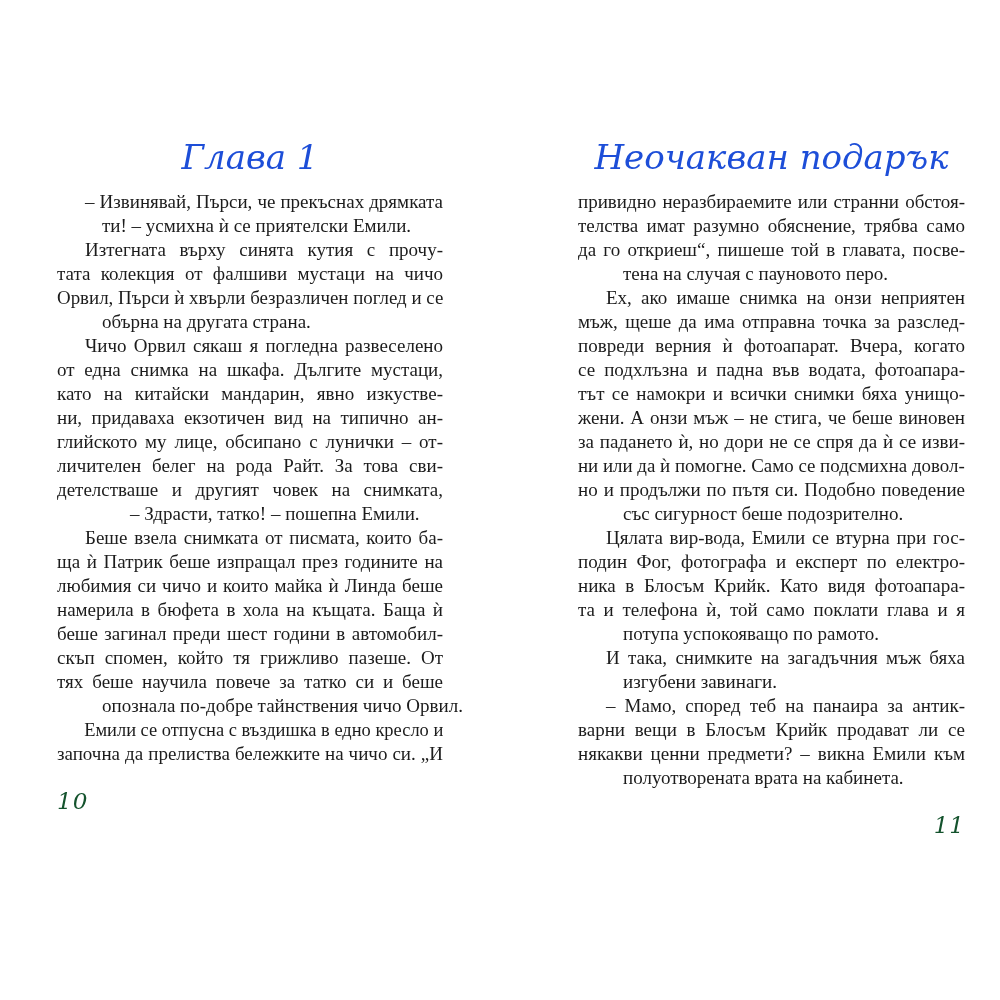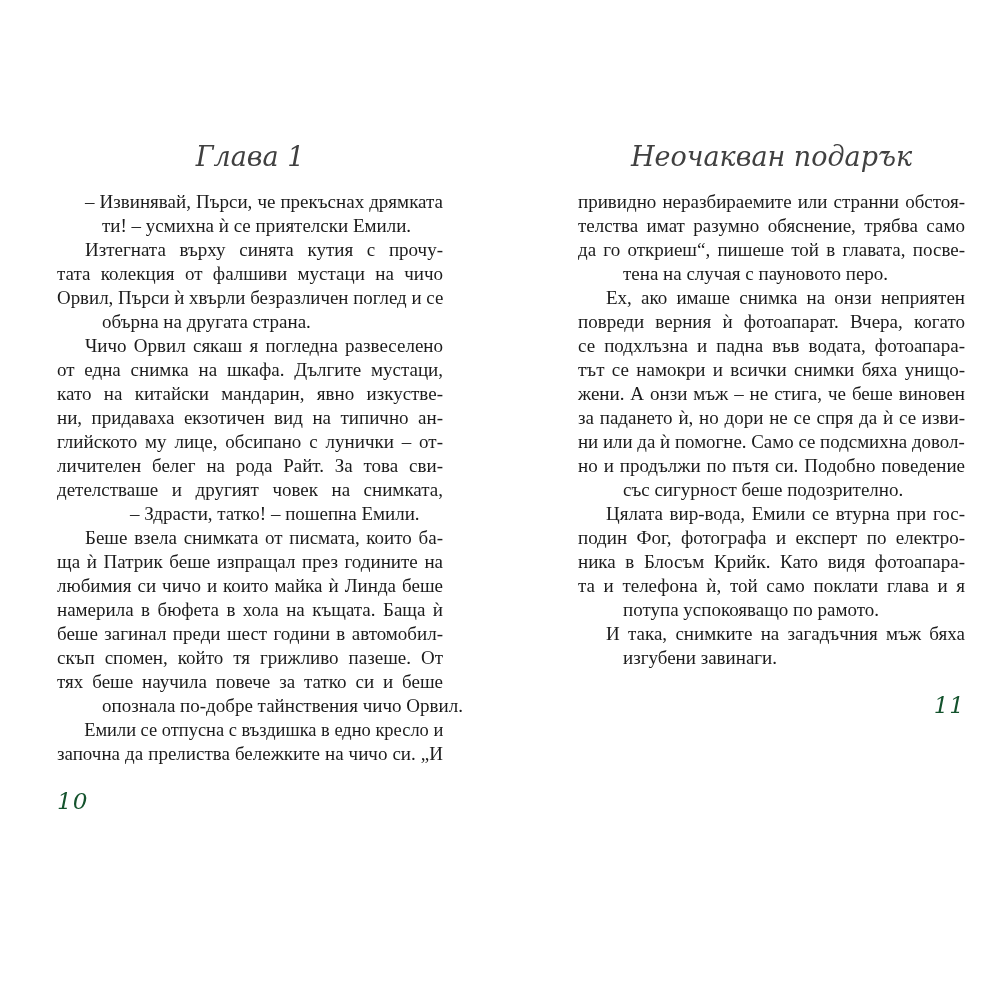--- a/index.html
+++ b/index.html
@@ -20,25 +20,25 @@
   }
   .page {
     position: absolute;
     top: 140px;
   }
   .page-left  { left: 57px;  width: 386px; }
   .page-right { left: 578px; width: 387px; }
   .page-title {
     font-family: "DejaVu Serif", serif;
     font-style: italic;
-    font-size: 27px;
+    font-size: 34px;
     line-height: 34px;
     text-align: center;
     margin-bottom: 16px;
-    color: #404040;
+    color: #1d4ed8;
   }
   .page-body { }
   .paragraph { margin: 0; }
   .line {
     font-size: 19px;
     line-height: 24px;
     white-space: nowrap;
     color: #1c1c1c;
   }
   .line.just {
@@ -110,37 +110,44 @@
     <div class="page-title">Неочакван подарък</div>
     <div class="page-body">
         <div class="paragraph">
           <div class="line just">привидно неразбираемите или странни обстоя-</div>
           <div class="line just">телства имат разумно обяснение, трябва само</div>
           <div class="line just">да го откриеш“, пишеше той в главата, посве-</div>
           <div class="line last">тена на случая с пауновото перо.</div>
         </div>
         <div class="paragraph">
           <div class="line just indent">Ех, ако имаше снимка на онзи неприятен</div>
+          <div class="line just">мъж, щеше да има отправна точка за разслед-</div>
           <div class="line just">повреди верния ѝ фотоапарат. Вчера, когато</div>
           <div class="line just">се подхлъзна и падна във водата, фотоапара-</div>
           <div class="line just">тът се намокри и всички снимки бяха унищо-</div>
           <div class="line just">жени. А онзи мъж – не стига, че беше виновен</div>
           <div class="line just">за падането ѝ, но дори не се спря да ѝ се изви-</div>
           <div class="line just" style="text-align-last: left; transform-origin: left center; transform: scaleX(0.994859);">ни или да ѝ помогне. Само се подсмихна довол-</div>
           <div class="line just">но и продължи по пътя си. Подобно поведение</div>
           <div class="line last">със сигурност беше подозрително.</div>
         </div>
         <div class="paragraph">
           <div class="line just indent">Цялата вир-вода, Емили се втурна при гос-</div>
           <div class="line just">подин Фог, фотографа и експерт по електро-</div>
           <div class="line just">ника в Блосъм Крийк. Като видя фотоапара-</div>
           <div class="line just">та и телефона ѝ, той само поклати глава и я</div>
           <div class="line last">потупа успокояващо по рамото.</div>
         </div>
         <div class="paragraph">
           <div class="line just indent">И така, снимките на загадъчния мъж бяха</div>
           <div class="line last">изгубени завинаги.</div>
         </div>
+        <div class="paragraph">
+          <div class="line just indent">– Мамо, според теб на панаира за антик-</div>
+          <div class="line just">варни вещи в Блосъм Крийк продават ли се</div>
+          <div class="line just">някакви ценни предмети? – викна Емили към</div>
+          <div class="line last">полуотворената врата на кабинета.</div>
+        </div>
       </div>
     <div class="page-number">11</div>
   </div>
 
 </div>
 
 </body></html>

